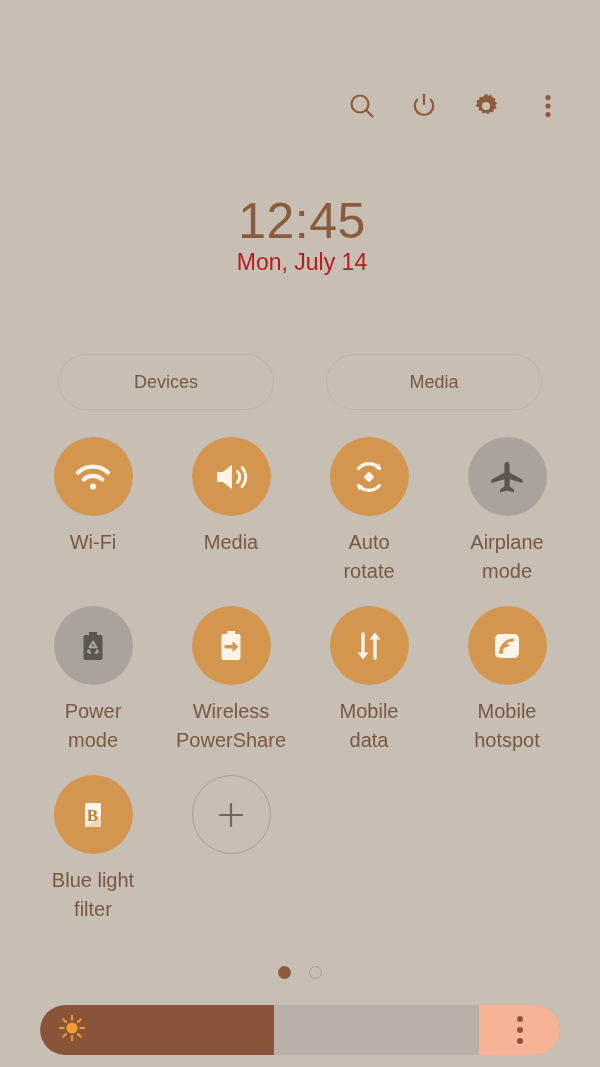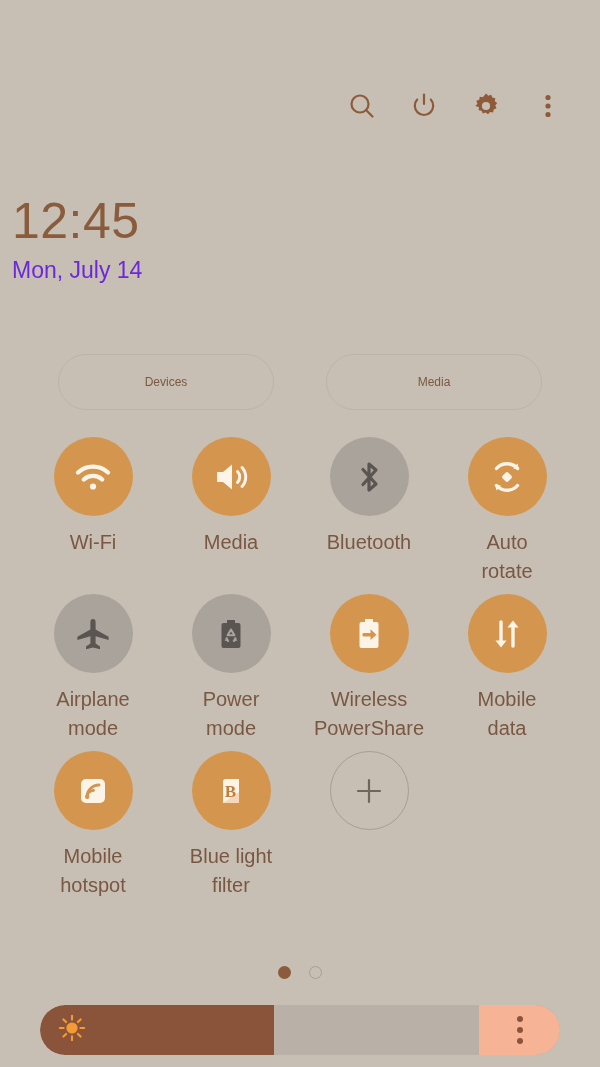--- a/index.html
+++ b/index.html
@@ -31,69 +31,68 @@
     display: flex;
     align-items: center;
     justify-content: center;
   }
   .topbar svg { display: block; }
 
   
   .clockwrap {
     position: absolute;
     top: 193px;
-    left: 12px;
+    left: 4px;
     right: 0;
-    text-align: left;
+    text-align: center;
   }
   .clock {
     font-size: 50px;
     line-height: 56px;
     color: #8a5c3e;
     font-weight: 400;
     letter-spacing: 0.5px;
   }
   .date {
-    margin-top: 8px;
     font-size: 23px;
     line-height: 26px;
-    color: #6d28d9;
+    color: #b91c1c;
   }
 
   
   .pills {
     position: absolute;
     top: 354px;
     left: 58px;
     right: 58px;
     display: flex;
     justify-content: space-between;
   }
   .pill {
     width: 216px;
     height: 56px;
     border-radius: 28px;
     border: 1px solid #bdb4a8;
     display: flex;
     align-items: center;
     justify-content: center;
-    font-size: 12px;
+    font-size: 18px;
     color: #7a5844;
     box-sizing: border-box;
   }
 
   
   .grid {
     position: absolute;
     top: 437px;
     left: 24px;
     right: 24px;
     display: grid;
     grid-template-columns: repeat(4, 1fr);
-    row-gap: 0;
+    row-gap: 12px;
   }
   .cell {
     display: flex;
     flex-direction: column;
     align-items: center;
     height: 157px;
   }
   .bubble {
     width: 79px;
     height: 79px;
@@ -258,28 +257,20 @@
         <path d="M9 18h6l9-7.5v25L15 28H9z" fill="#fdf4e8"></path>
         <g fill="none" stroke="#fdf4e8" stroke-width="3" stroke-linecap="round">
           <path d="M29.5 17.5a8 8 0 0 1 0 11"></path>
           <path d="M34 13.5a14 14 0 0 1 0 19"></path>
         </g>
       </svg>
     </div>
     <div class="label">Media</div>
   </div>
 
-  <div class="cell">
-    <div class="bubble off">
-      <svg width="46" height="46" viewBox="0 0 46 46">
-        <path d="M17 15.5 L30 30 L23 36 V10 L30 16 L17 30.5" fill="none" stroke="#5a5550" stroke-width="3.2" stroke-linejoin="round" stroke-linecap="round"></path>
-      </svg>
-    </div>
-    <div class="label">Bluetooth</div>
-  </div>
 
   <div class="cell">
     <div class="bubble on">
       <svg width="46" height="46" viewBox="0 0 46 46">
         <g fill="none" stroke="#fdf4e8" stroke-width="3.4" stroke-linecap="round">
           <path d="M12.5 14.5 A 14 14 0 0 1 33.5 14.5"></path>
           <path d="M33.5 31.5 A 14 14 0 0 1 12.5 31.5"></path>
         </g>
         <path d="M33.5 9.5 l1.5 6 -6 -1" fill="#fdf4e8"></path>
         <path d="M12.5 36.5 l-1.5 -6 6 1" fill="#fdf4e8"></path>

